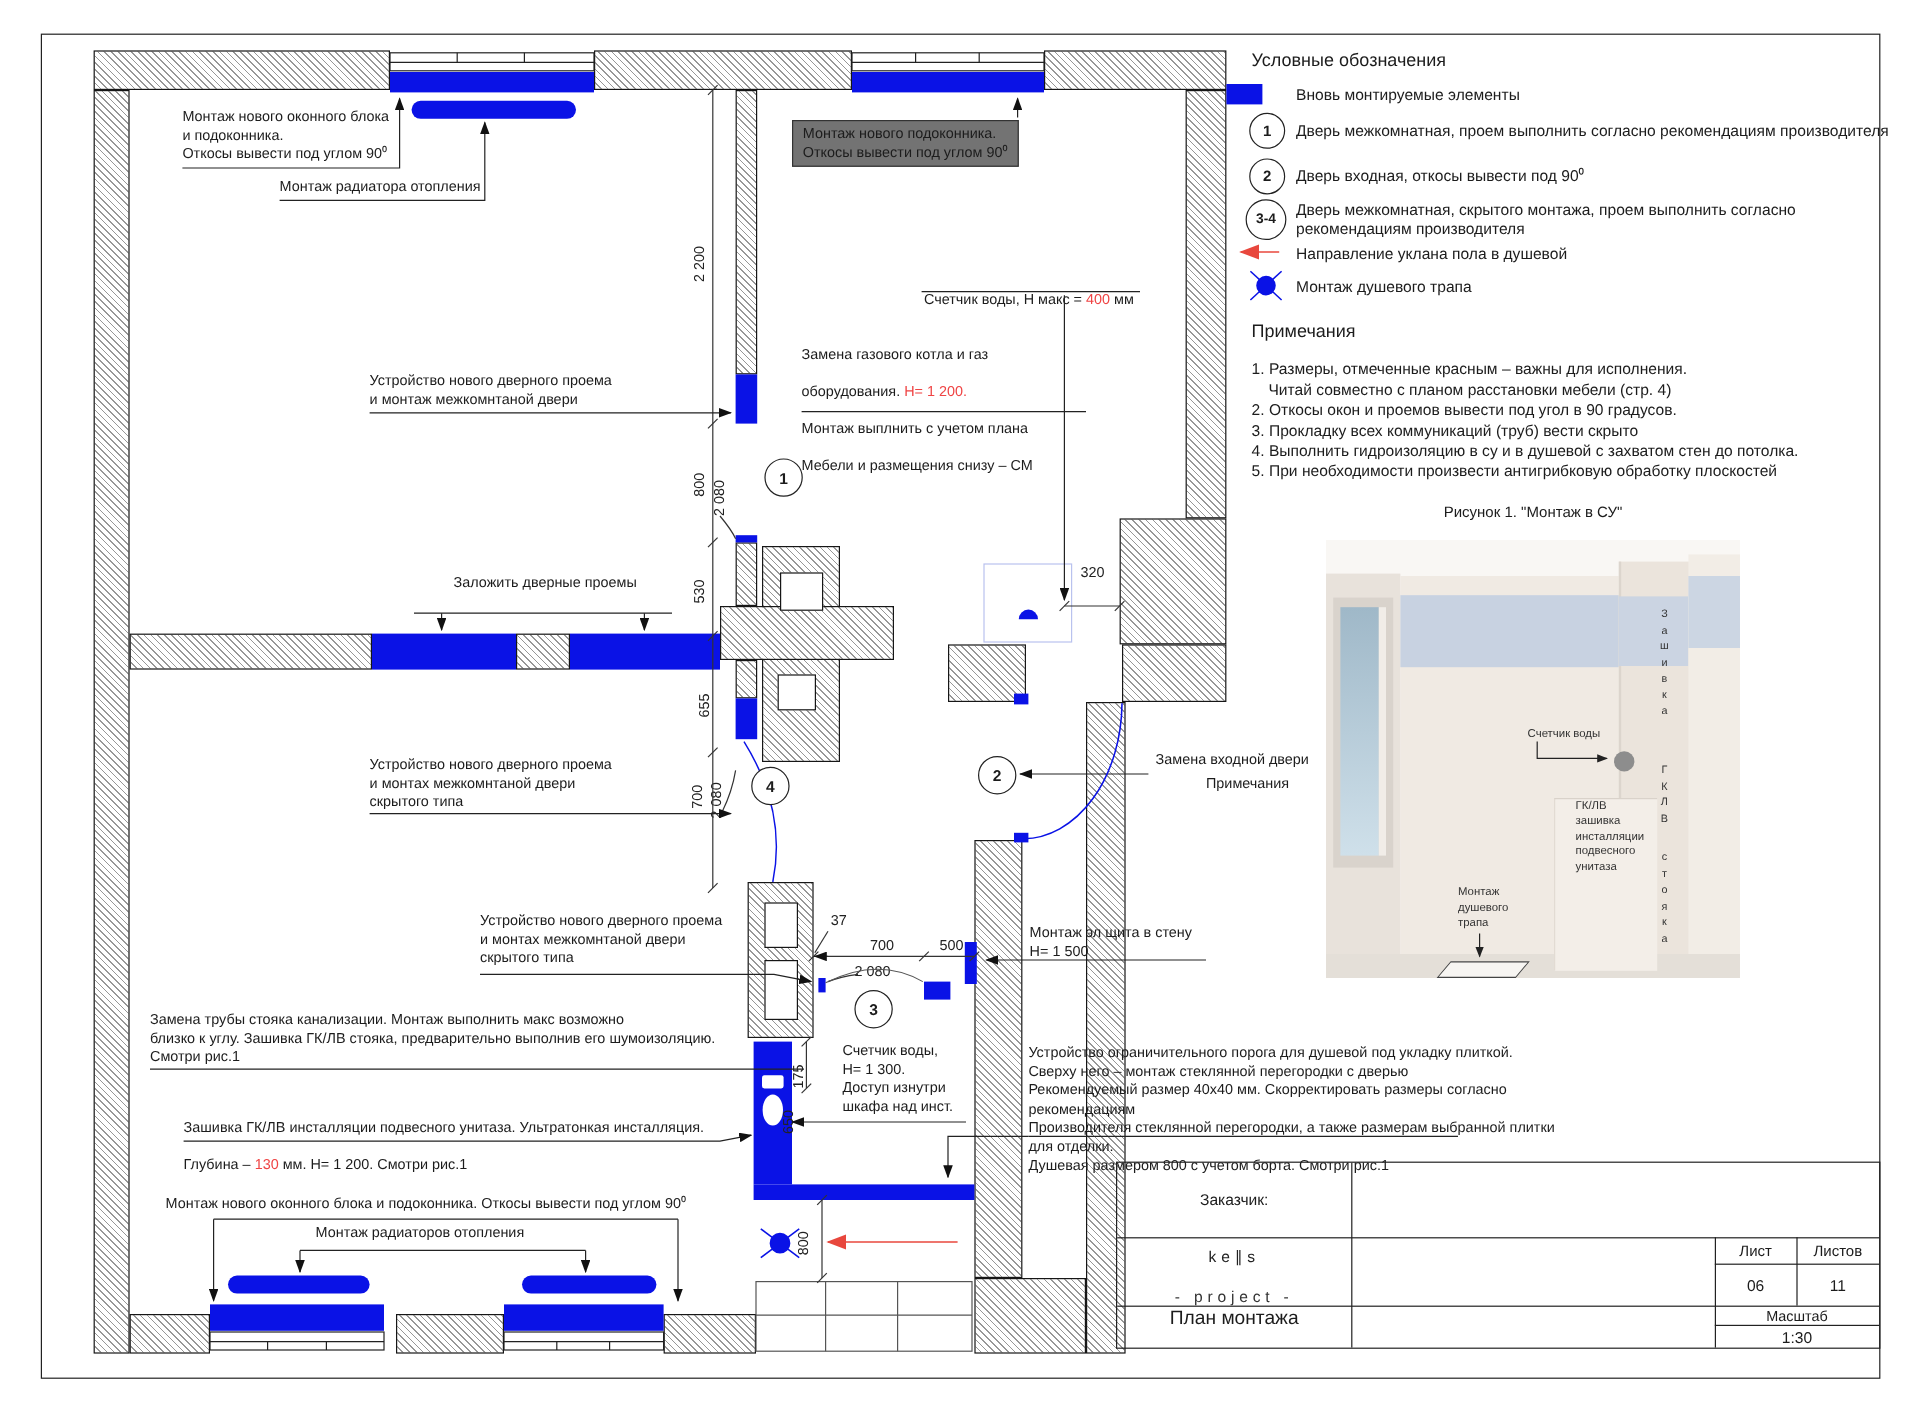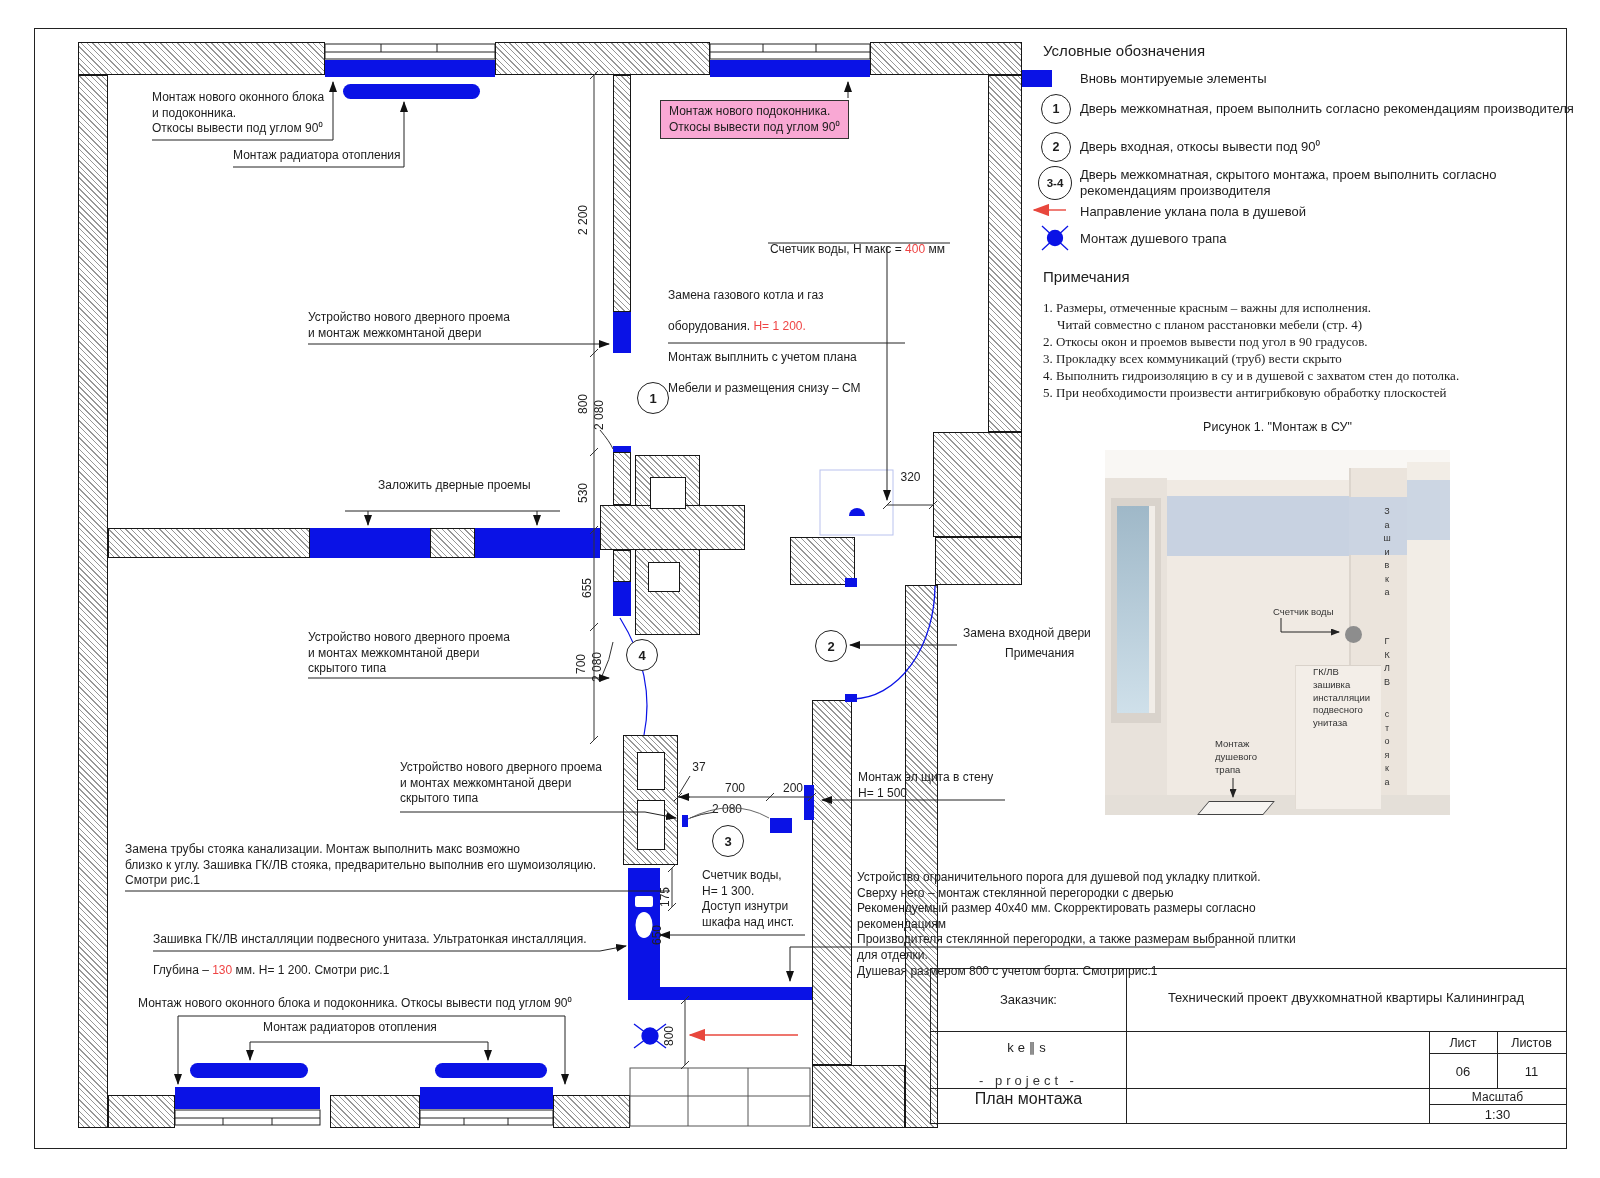--- a/index.html
+++ b/index.html
@@ -5,30 +5,30 @@
   html,body{margin:0;padding:0;background:#fff;}
   body{width:1600px;height:1178px;position:relative;font-family:"Liberation Sans",sans-serif;color:#1c1c1c;overflow:hidden;}
   .abs{position:absolute;}
   .frame{position:absolute;left:34px;top:28px;width:1531px;height:1119px;border:1.5px solid #222;}
   .wall{position:absolute;border:1px solid #161616;box-sizing:border-box;
         background:repeating-linear-gradient(45deg,#ffffff 0 3px,#979797 3px 4px);}
   .nich{position:absolute;background:#fff;border:1px solid #161616;box-sizing:border-box;}
   .blue{position:absolute;background:#0a12e6;}
   .blue.rnd{border-radius:8px;}
   .ann{position:absolute;font-size:12px;line-height:1.3;white-space:pre-line;}
-  .ann.box{border:1px solid #333;padding:3px 8px;background:#f9a8d4;}
+  .ann.box{border:1px solid #333;padding:3px 8px;background:#737373;}
   .red{color:#ef4444;}
   .vdim{position:absolute;font-size:12px;color:#222;transform-origin:0 0;transform:rotate(-90deg);white-space:nowrap;}
   .hdim{position:absolute;font-size:12px;color:#222;text-align:center;}
   .circ{position:absolute;width:30px;height:30px;border:1.3px solid #222;border-radius:50%;background:#fff;
         display:flex;align-items:center;justify-content:center;font-size:13px;font-weight:600;z-index:6;}
   .circ.sm{width:28px;height:28px;font-size:12.5px;}
   .leg-title{position:absolute;font-size:15px;}
   .leg-label{position:absolute;font-size:13px;white-space:pre-line;line-height:1.25;}
-  .note-line{position:absolute;font-size:13px;white-space:nowrap;font-family:Liberation Serif, serif;}
+  .note-line{position:absolute;font-size:13px;white-space:nowrap;}
   svg.overlay{position:absolute;left:0;top:0;z-index:5;pointer-events:none;}
   .fig{position:absolute;left:1105px;top:450px;width:345px;height:365px;background:#f5f2ee;overflow:hidden;}
   .fig div{position:absolute;}
   .figlab{font-size:9.5px;color:#333;line-height:1.35;white-space:pre-line;z-index:4;}
   .figvert{font-size:9px;color:#333;line-height:13.5px;white-space:pre-line;text-align:center;z-index:4;}
   .caption{position:absolute;left:1105px;top:420px;width:345px;text-align:center;font-size:12.5px;}
   .tb{position:absolute;left:930px;top:968px;width:635px;height:154px;border:1.5px solid #222;box-sizing:content-box;}
   .tb .ln{position:absolute;background:#222;}
   .tb .cell{position:absolute;text-align:center;font-size:13px;line-height:1.35;}
   .logo{font-size:31px;font-weight:300;letter-spacing:4px;color:#222;}
@@ -262,21 +262,21 @@
 <div class="vdim" style="left:576px;top:503px">530</div>
 <div class="vdim red" style="left:580px;top:598px">655</div>
 <div class="vdim" style="left:574px;top:674px">700</div>
 <div class="vdim" style="left:590px;top:682px">2 080</div>
 <div class="vdim" style="left:658px;top:907px">175</div>
 <div class="vdim red" style="left:650px;top:945px">650</div>
 <div class="vdim" style="left:662px;top:1046px">800</div>
 <div class="hdim" style="left:684px;top:760px;width:30px">37</div>
 <div class="hdim" style="left:710px;top:781px;width:50px">700</div>
 <div class="hdim" style="left:697px;top:802px;width:60px">2 080</div>
-<div class="hdim red" style="left:773px;top:781px;width:40px">200</div>
+<div class="hdim red" style="left:773px;top:781px;width:40px">500</div>
 <div class="hdim red" style="left:888px;top:470px;width:45px">320</div>
 
 <div class="circ" style="left:637px;top:382px">1</div>
 <div class="circ" style="left:815px;top:630px">2</div>
 <div class="circ" style="left:712px;top:825px">3</div>
 <div class="circ" style="left:626px;top:639px">4</div>
 
 <div class="leg-title" style="left:1043px;top:42px">Условные обозначения</div>
 <div class="abs" style="left:1022px;top:70px;width:30px;height:17px;background:#0a12e6"></div>
 <div class="leg-label" style="left:1080px;top:71px">Вновь монтируемые элементы</div>
@@ -355,21 +355,20 @@
 <div class="tb">
   <div class="ln" style="left:195px;top:0;width:1px;height:154px"></div>
   <div class="ln" style="left:0;top:62px;width:635px;height:1px"></div>
   <div class="ln" style="left:0;top:119px;width:635px;height:1px"></div>
   <div class="ln" style="left:498px;top:62px;width:1px;height:92px"></div>
   <div class="ln" style="left:566px;top:62px;width:1px;height:57px"></div>
   <div class="ln" style="left:498px;top:84px;width:137px;height:1px"></div>
   <div class="ln" style="left:498px;top:135px;width:137px;height:1px"></div>
 
   <div class="cell" style="left:0;top:22px;width:195px">Заказчик:</div>
-  <div class="cell" style="left:195px;top:20px;width:440px">Технический проект двухкомнатной квартиры Калининград</div>
 
   <div class="cell logo" style="left:0;top:70px;width:195px">ke∥s</div>
   <div class="cell logosub" style="left:0;top:103px;width:195px">- project -</div>
 
 
   <div class="cell" style="left:498px;top:66px;width:68px;font-size:12.5px">Лист</div>
   <div class="cell" style="left:566px;top:66px;width:69px;font-size:12.5px">Листов</div>
   <div class="cell" style="left:498px;top:94px;width:68px">06</div>
   <div class="cell" style="left:566px;top:94px;width:69px">11</div>
 

